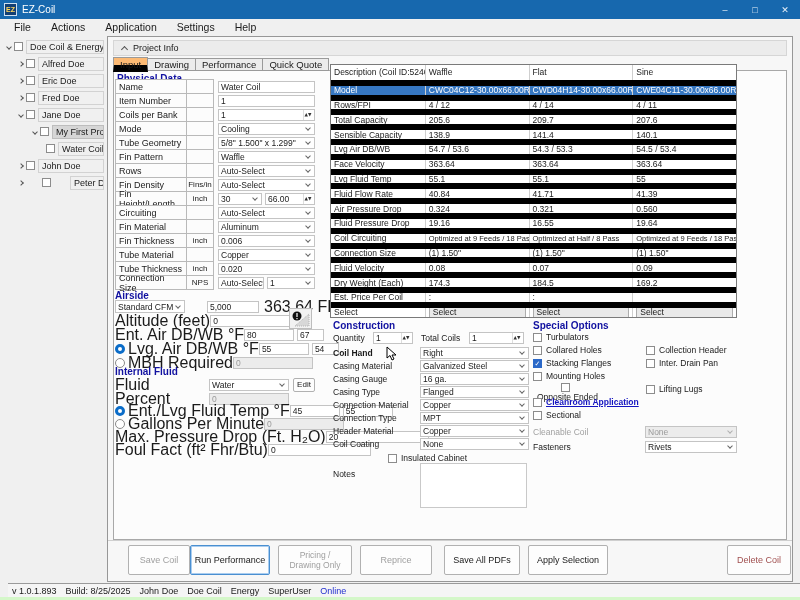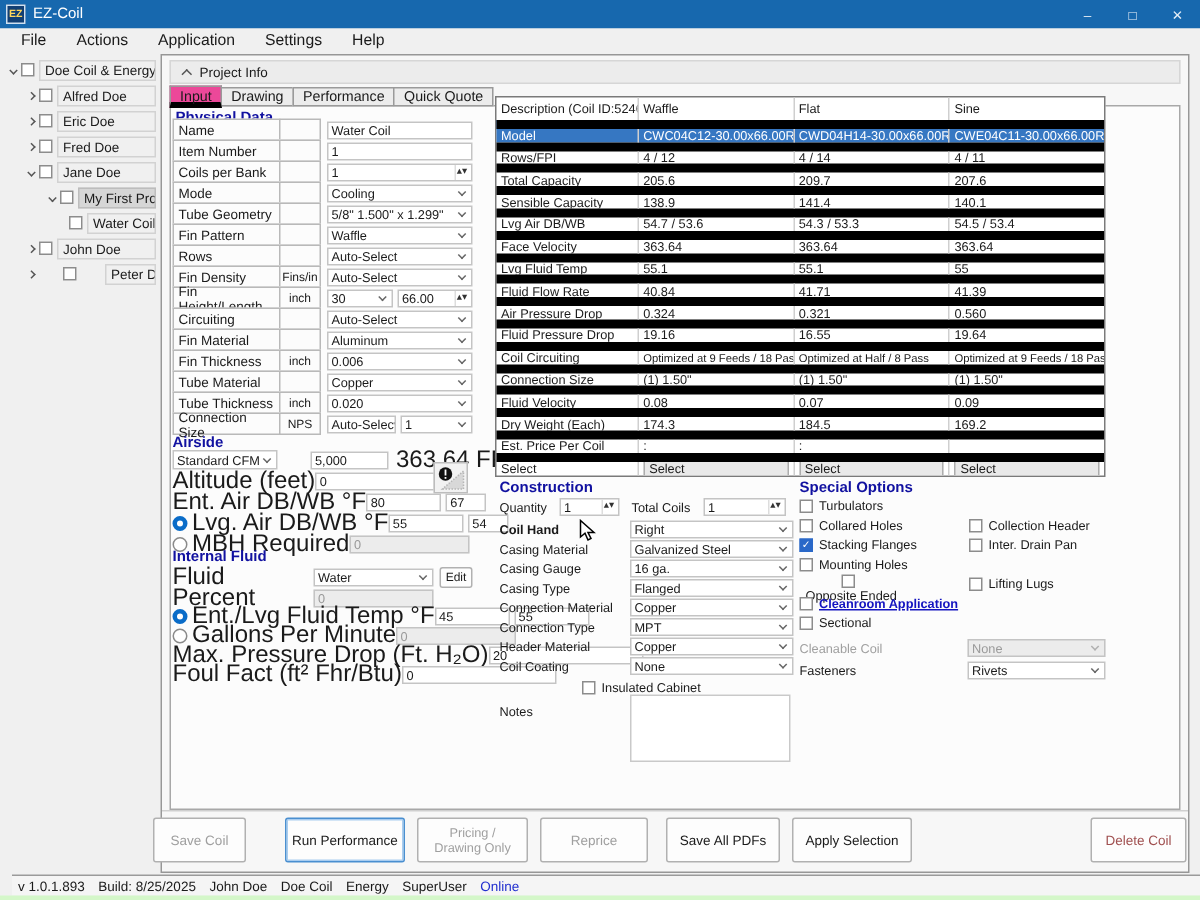--- a/index.html
+++ b/index.html
@@ -24,21 +24,21 @@
   .cb.on{background:#2a68c8;border-color:#2a68c8;}
   .cb.on::after{content:"✓";}
   .tlabel{flex:1;margin-left:3px;border:1px solid #d2d2d2;height:14px;line-height:12px;padding:0 3px;white-space:nowrap;overflow:hidden;background:transparent;}
   .tlabel.sel{background:#d6d6d6;border-color:#bdbdbd;}
   
   .mainpanel{left:107px;top:36px;width:686px;height:546px;border:1px solid #979797;background:#f7f7f7;}
   .projbar{left:113px;top:40px;width:674px;height:16px;background:#ececec;border:1px solid #d6d6d6;display:flex;align-items:center;font-size:9px;padding-left:8px;gap:6px;}
   .projchev{width:5px;height:5px;border-left:1px solid #555;border-top:1px solid #555;transform:rotate(45deg);margin-top:2px;}
   .tabs{left:113px;top:57px;height:14px;display:flex;font-size:9.5px;z-index:4;}
   .tab{border:1px solid #9a9a9a;background:#ececec;padding:0 6px;height:13px;line-height:12px;margin-right:-1px;margin-top:1px;}
-  .tab.active{background:#ec4899;height:15px;line-height:13px;margin-top:0;z-index:5;position:relative;border-bottom:4px solid #000000;}
+  .tab.active{background:#fdba74;height:15px;line-height:13px;margin-top:0;z-index:5;position:relative;border-bottom:7px solid #000000;}
   .tabpage{left:113px;top:70px;width:674px;height:470px;background:#fcfcfc;border:1px solid #a8a8a8;}
   .sectitle{font-size:10px;font-weight:bold;color:#1111a0;}
   
   .pd-title{left:117px;top:73px;}
   .pdtable{left:115px;top:80px;width:200px;font-size:9px;}
   .frow{display:flex;height:14px;align-items:stretch;}
   .flabel{width:72px;border:1px solid #b9b9b9;margin-top:-1px;padding:0 3px;display:flex;align-items:center;background:#fcfcfc;}
   .funit{width:28px;border:1px solid #b9b9b9;margin:-1px 0 0 -1px;padding:0 2px;display:flex;align-items:center;justify-content:center;background:#fcfcfc;font-size:8px;}
   .fctrl{flex:1;display:flex;align-items:center;padding-left:4px;gap:3px;}
   .inp{height:12px;border:1px solid #c4c4c4;background:#fff;font-size:8.5px;padding:0 2px;display:flex;align-items:center;flex:1;white-space:nowrap;overflow:hidden;}
@@ -666,21 +666,21 @@
 </div>
 <div class="conrow" style="left:533px;top:441px;width:204px;">
   <span>Fasteners</span>
   <div class="inp" style="flex:0 0 92px;margin-left:auto;">
       <span>Rivets</span>
       <span class="cv"></span>
     </div>
 </div>
 
 <div class="abs sepline"></div>
-<div class="abs btn dis" style="left:102px;top:545px;width:62px;height:30px;">
+<div class="abs btn dis" style="left:128px;top:545px;width:62px;height:30px;">
     <span>Save Coil</span>
   </div>
 <div class="abs btn" style="left:190px;top:545px;width:80px;height:30px;border:1px solid #4a8fd0;box-shadow:inset 0 0 0 1px #a9cdf0;">
     <span>Run Performance</span>
   </div>
 <div class="abs btn dis" style="left:278px;top:545px;width:74px;height:30px;font-size:8.5px;line-height:10px;padding:0 4px;justify-content:center;">
     <span>Pricing / Drawing Only</span>
   </div>
 <div class="abs btn dis" style="left:360px;top:545px;width:72px;height:30px;">
     <span>Reprice</span>

